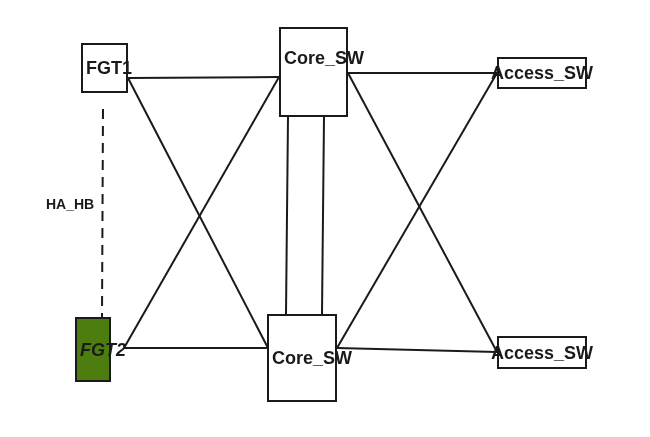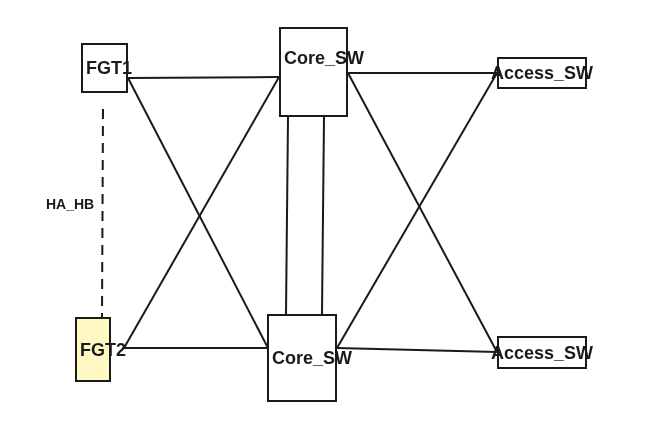--- a/index.html
+++ b/index.html
@@ -70,21 +70,21 @@
       <line x1="337" y1="348" x2="497" y2="352" stroke="#1a1a1a" stroke-width="2"></line>
       <line x1="288" y1="117" x2="286" y2="314" stroke="#1a1a1a" stroke-width="2"></line>
       <line x1="324" y1="117" x2="322" y2="314" stroke="#1a1a1a" stroke-width="2"></line>
       <line x1="103" y1="109" x2="102" y2="317" stroke="#1a1a1a" stroke-width="2" stroke-dasharray="10 7"></line>
     </svg>
 
   <div class="floating-label" style="left: 46px; top: 197px; color: rgb(26, 26, 26);">HA_HB</div>
 <div class="node halign-left" style="left: 81px; top: 43px; width: 47px; height: 50px; background: rgb(255, 255, 255);">
       <span>FGT1</span>
     </div>
-    <div class="node halign-left" style="left: 75px; top: 317px; width: 36px; height: 65px; background: #fef9c3;">
+    <div class="node halign-left" style="left: 75px; top: 317px; width: 36px; height: 65px; background: #4d7c0f; font-style: italic;">
       <span>FGT2</span>
     </div>
     <div class="node halign-left valign-top" style="left: 279px; top: 27px; width: 69px; height: 90px; background: rgb(255, 255, 255);">
       <span>Core_SW</span>
     </div>
     <div class="node halign-left" style="left: 267px; top: 314px; width: 70px; height: 88px; background: rgb(255, 255, 255);">
       <span>Core_SW</span>
     </div>
     <div class="node" style="left: 497px; top: 57px; width: 90px; height: 32px; background: rgb(255, 255, 255);">
       <span>Access_SW</span>

